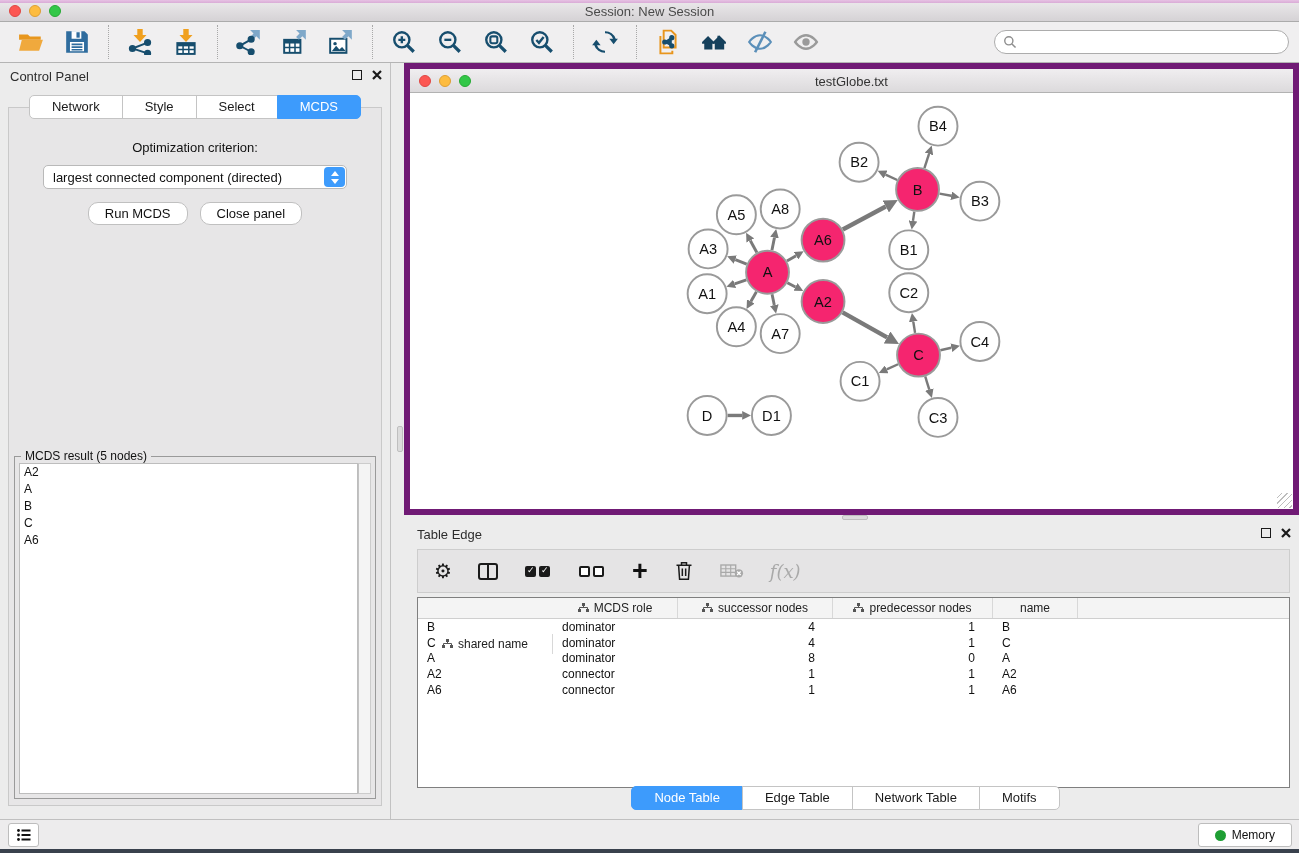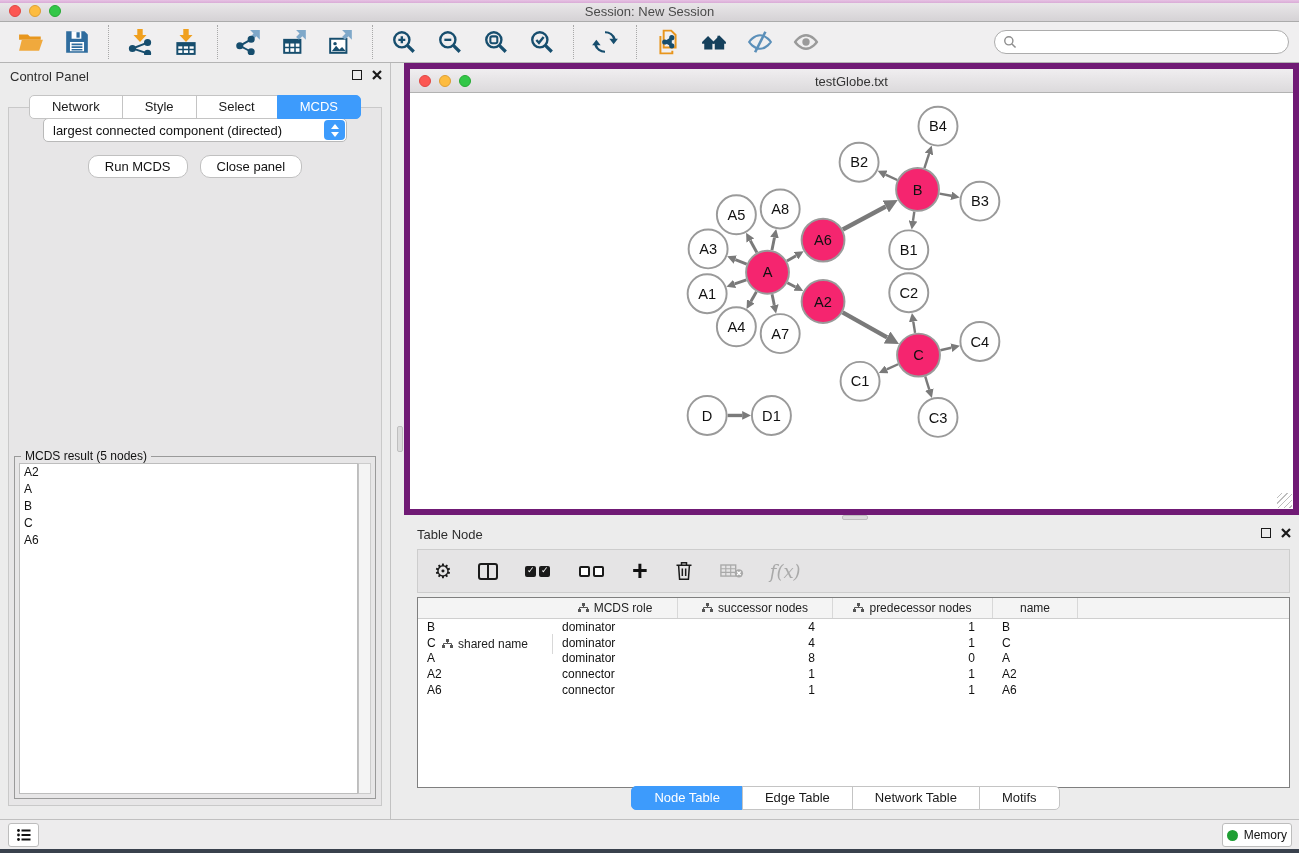--- a/index.html
+++ b/index.html
@@ -121,21 +121,21 @@
 
   #tp-tabs { position:absolute; left:0; right:12px; bottom:9px; display:flex; justify-content:center; }
 
   
   #status-bar { position:absolute; left:0; top:819px; width:1299px; height:30px;
     background:#EDECED; border-top:1px solid #C0C0C0; }
   #list-btn { position:absolute; left:8px; top:3px; width:31px; height:24px; background:#fff;
     border:1px solid #BDBDBD; border-radius:3px; display:flex; align-items:center; justify-content:center; cursor:pointer;}
   #memory-btn { position:absolute; right:7px; top:3px; height:24px; background:#fff;
     border:1px solid #BDBDBD; border-radius:3px; display:flex; align-items:center; gap:6px;
-    padding:0 4px; cursor:pointer; }
+    padding:0 16px; cursor:pointer; }
   .mem-dot { width:11px; height:11px; border-radius:50%; background:#1E9E33; }
   #memory-btn span.lbl { font-size:12px; color:#111; }
   #desktop-strip { position:absolute; left:0; top:849px; width:1299px; height:4px; background:#39414D; }
 </style>
 </head>
 <body>
 
 <div id="titlebar">
   <div class="lights">
     <span class="light red"></span>
@@ -314,20 +314,21 @@
       </span>
     </span>
   </div>
   <div id="cp-tabs">
       <div class="seg-btn">Network</div>
       <div class="seg-btn">Style</div>
       <div class="seg-btn">Select</div>
       <div class="seg-btn active">MCDS</div>
     </div>
   <div class="cp-inner">
+    <div id="opt-label">Optimization criterion:</div>
     <div id="mcds-select">
       <span class="sel-text">largest connected component (directed)</span>
       <span class="stepper">
           <i class="up"></i>
           <i class="down"></i>
         </span>
     </div>
     <div id="cp-buttons">
       <button class="push-btn">Run MCDS</button>
       <button class="push-btn">Close panel</button>
@@ -470,21 +471,21 @@
         </g>
       </svg>
   </div>
   <div id="resize-grip"></div>
 </div>
 <div class="v-handle"></div>
 <div class="h-handle"></div>
 
 <div id="table-panel">
   <div class="panel-head">
-    <span class="panel-title" style="left:13px">Table Node</span>
+    <span class="panel-title" style="left:13px">Table Edge</span>
     <span class="panel-ctrls">
       <span class="float-icon"></span>
       <span class="close-icon">
         <svg viewBox="0 0 10 10">
             <path d="M1 1l8 8M9 1l-8 8" stroke="#1a1a1a" stroke-width="2.2"></path>
           </svg>
       </span>
     </span>
   </div>
   <div id="tp-toolbar">

